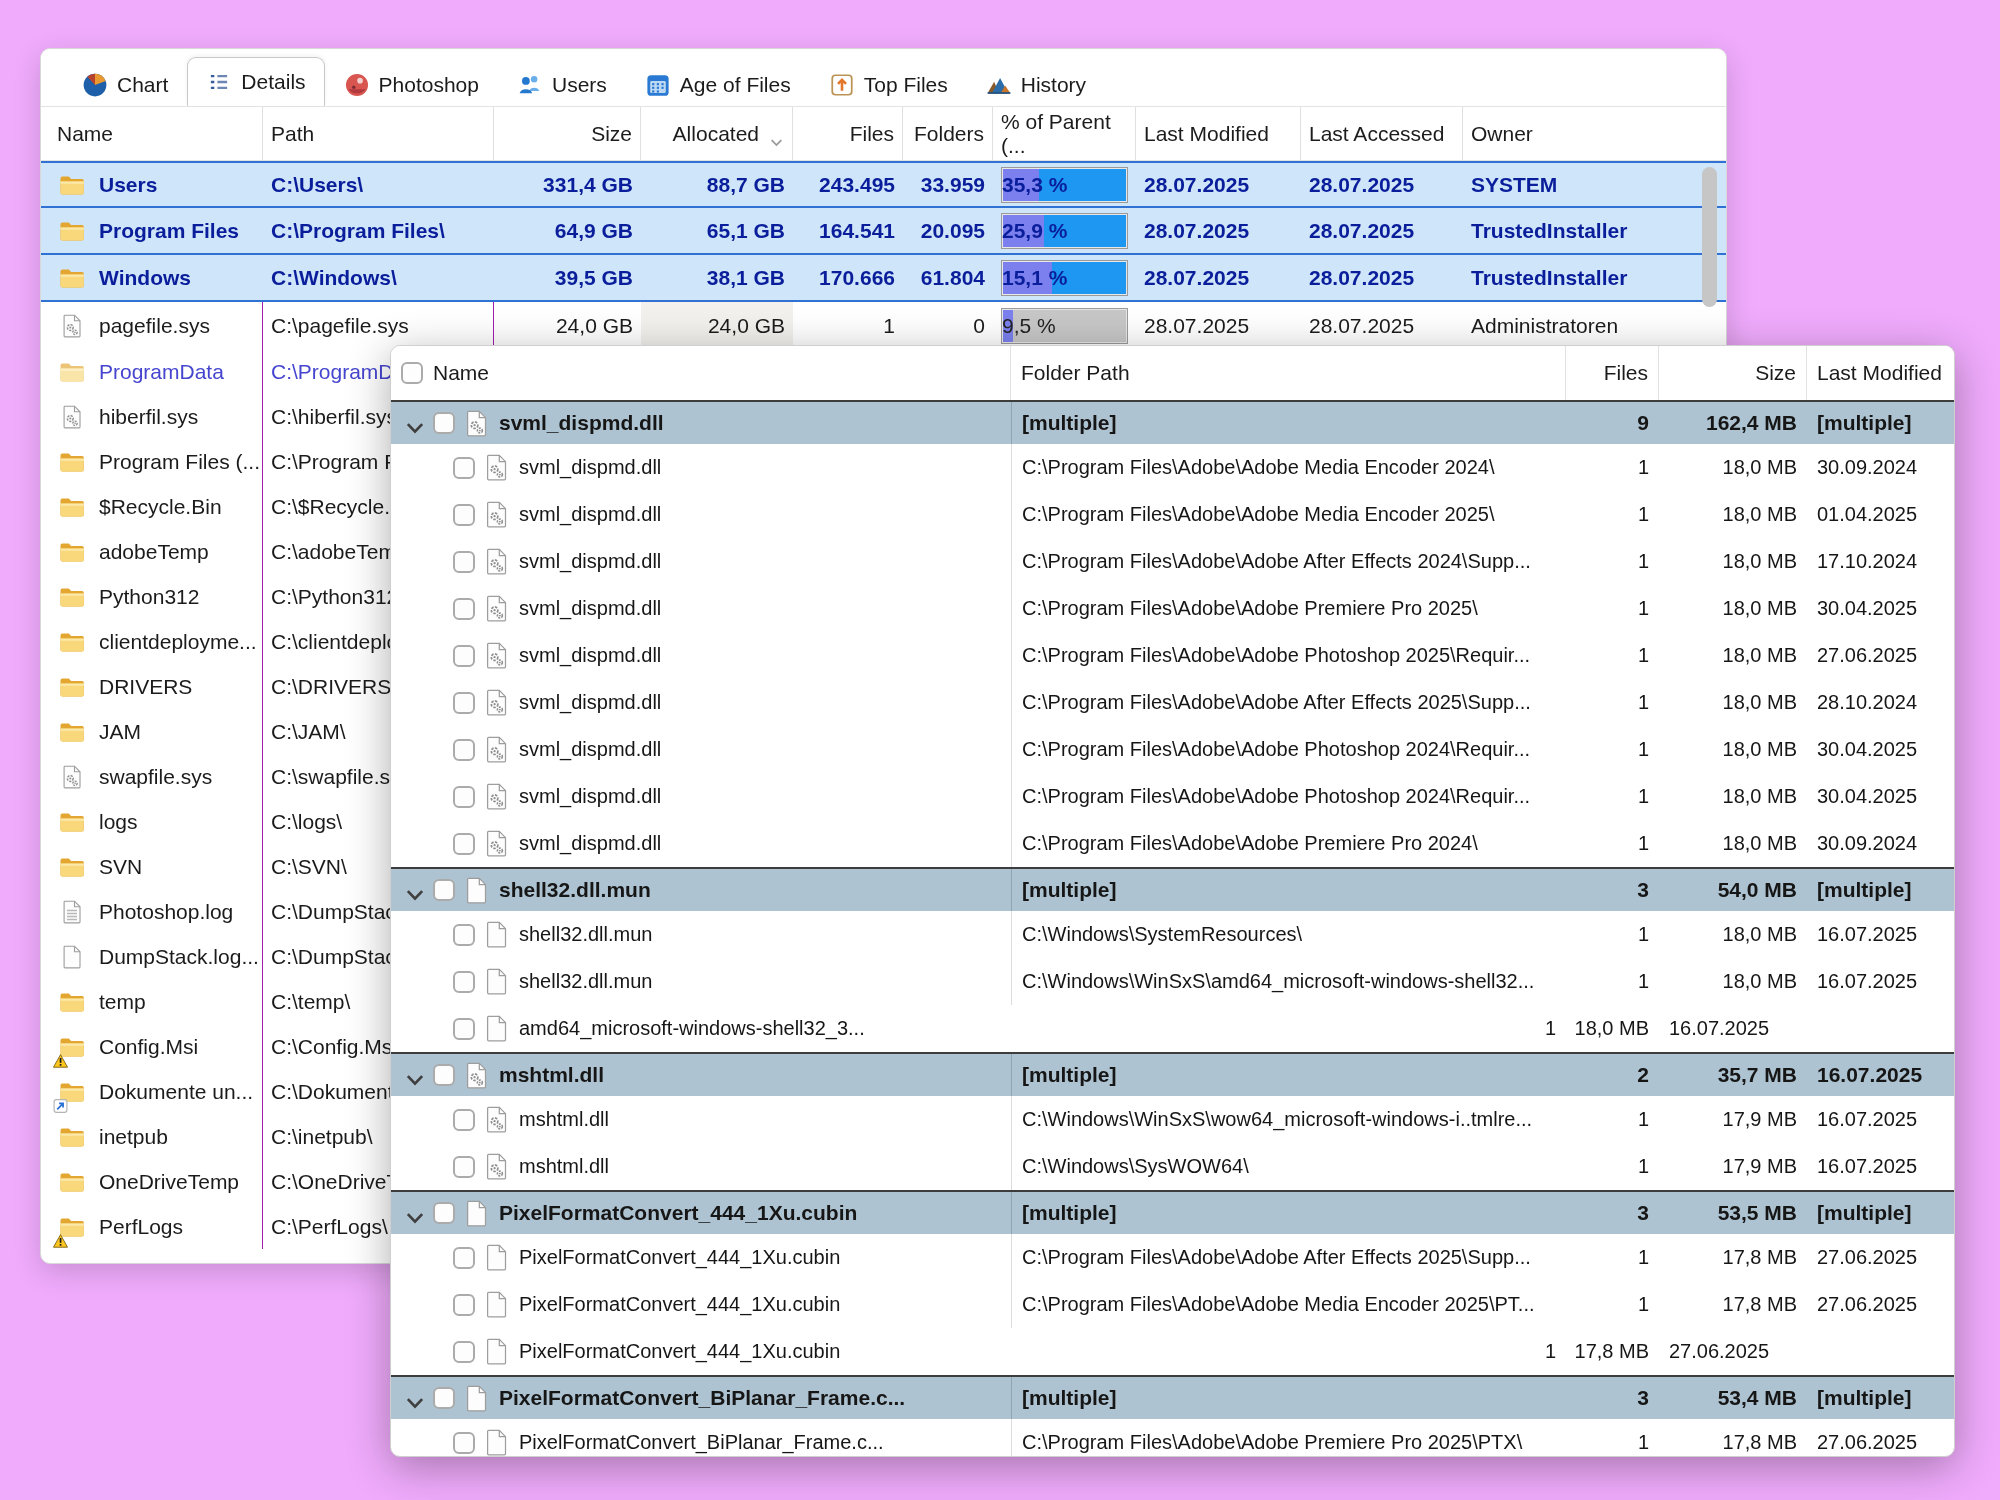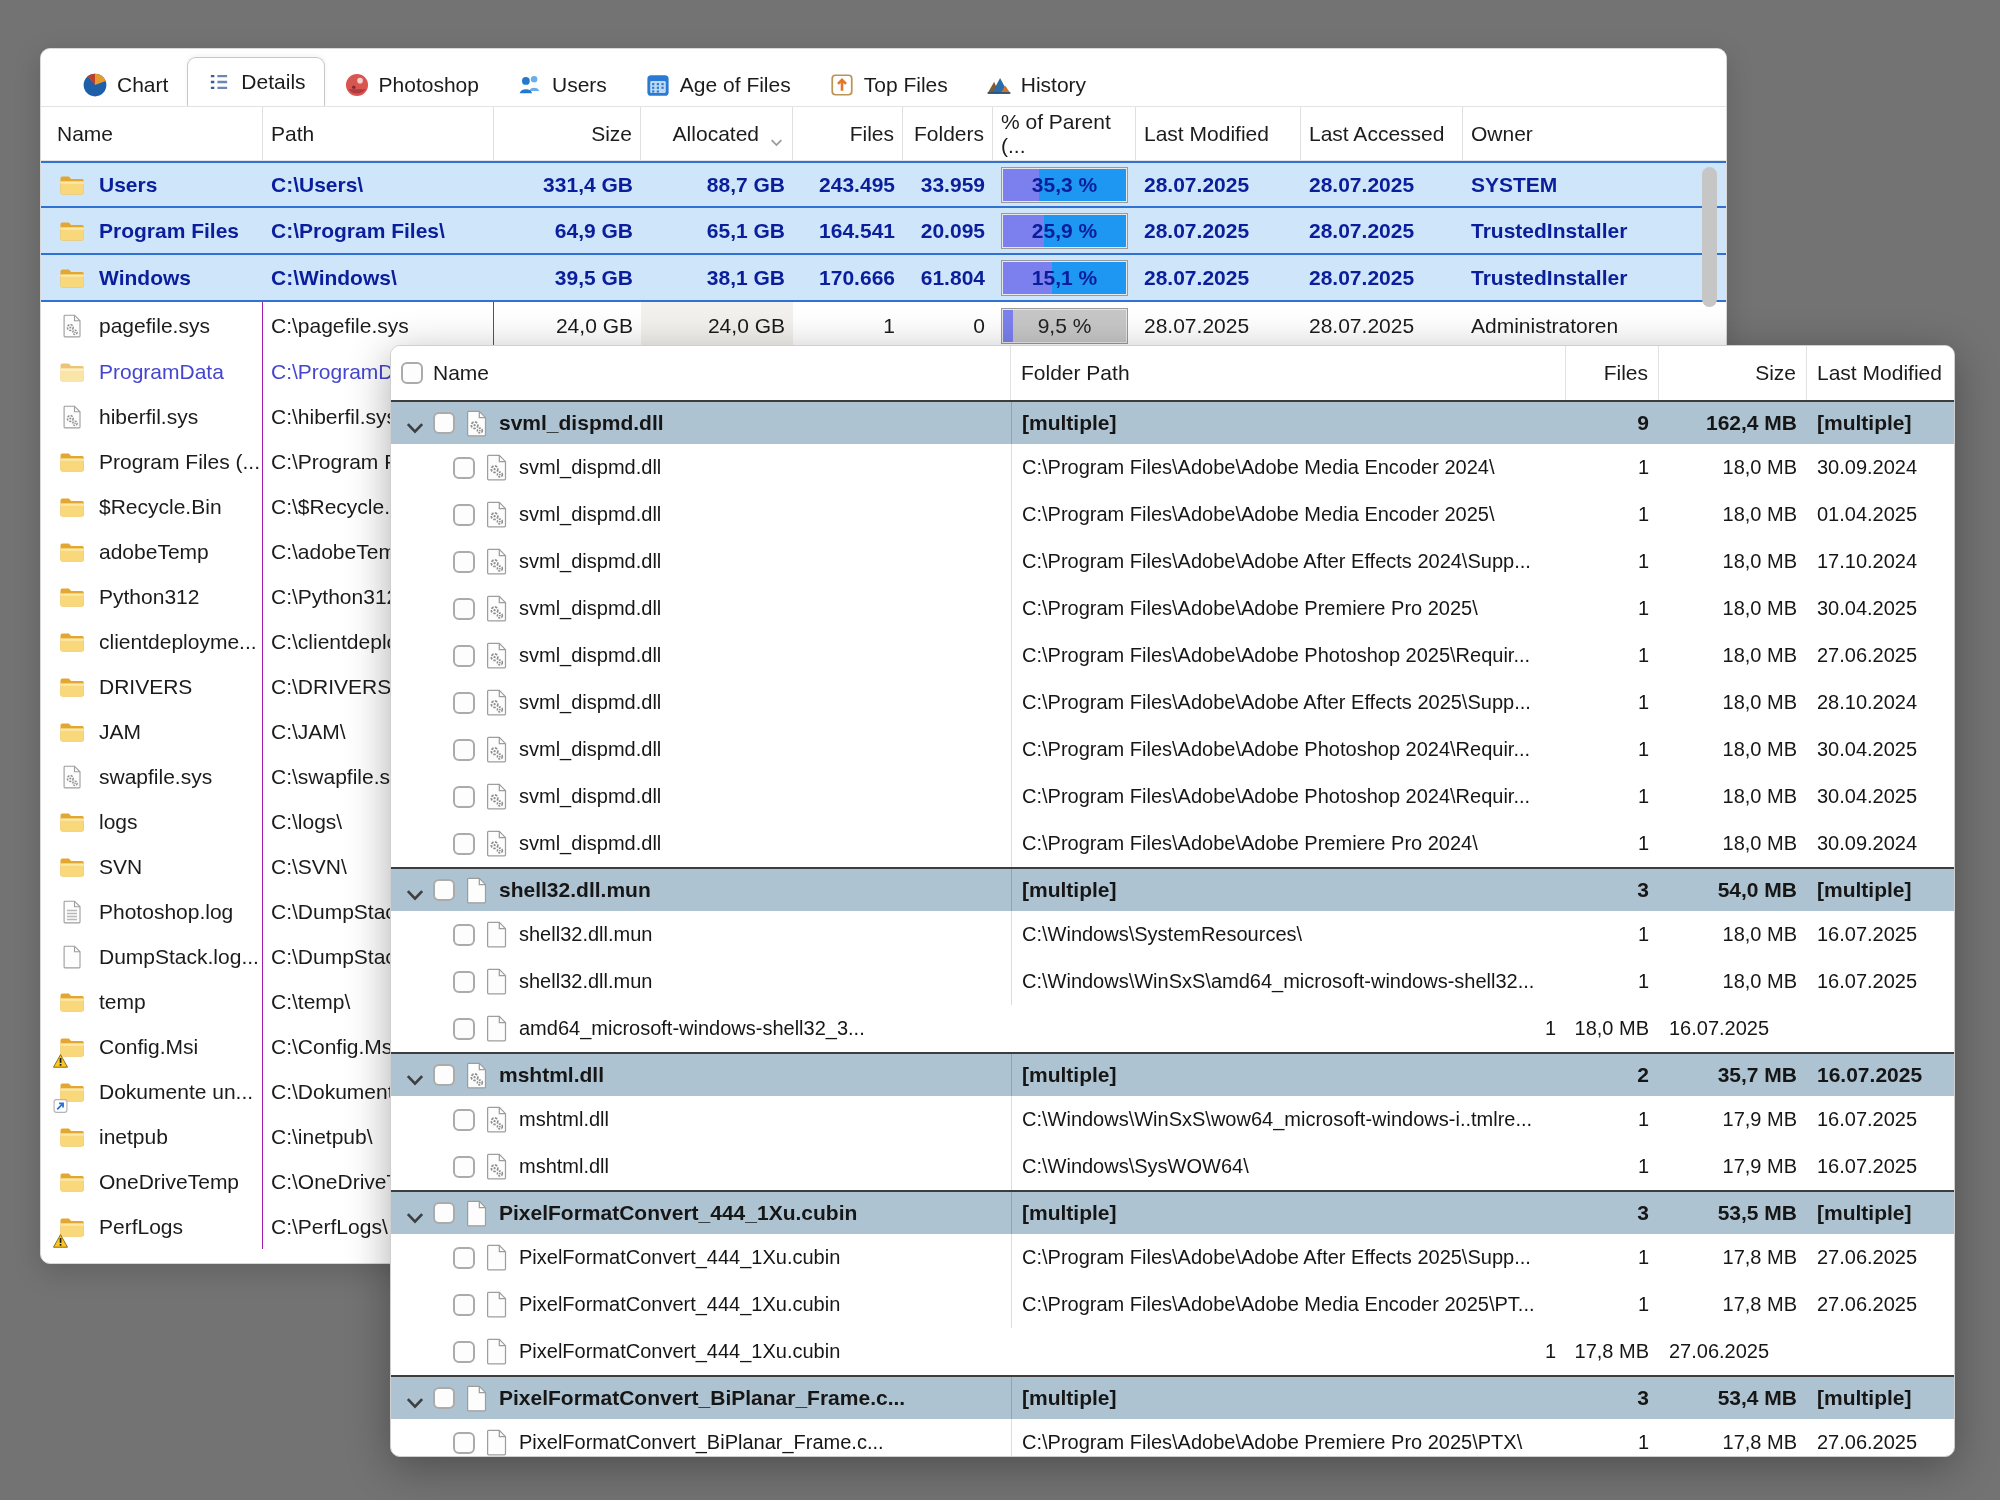--- a/index.html
+++ b/index.html
@@ -1,17 +1,17 @@
 <!DOCTYPE html>
 <html style="--sel-bg: #cfe6fa; --sel-border: #2f72d3; --sel-fg: #0a1e9b; --group-bg: #aec3d1; --bar-purple: #7b80ee;"><head>
 <meta charset="utf-8">
 <style>
   html,body{margin:0;padding:0;background:#ffffff;width:2000px;height:1500px;overflow:hidden;
     font-family:"Liberation Sans","DejaVu Sans",sans-serif;-webkit-font-smoothing:antialiased;}
-  .canvas{position:relative;width:2000px;height:1500px;background:#737373;}
+  .canvas{position:relative;width:2000px;height:1500px;background:#f0abfc;}
 
   
   .bg-window{position:absolute;left:40px;top:48px;width:1685px;height:1214px;background:#fff;
     border:1px solid #d8d8d8;border-radius:10px;box-shadow:0 8px 28px rgba(0,0,0,.16);overflow:hidden;}
   .tabbar{height:57px;display:flex;align-items:flex-end;padding-left:22px;background:#fff;position:relative;}
   .tab{display:flex;align-items:center;gap:9px;height:42px;padding:0 18px;font-size:21px;color:#1b1b1b;
     border:1px solid transparent;border-bottom:none;border-radius:9px 9px 0 0;cursor:default;position:relative;z-index:1;}
   .tab.active{background:#fff;border-color:#c8c8c8;height:48px;box-shadow:0 -2px 4px rgba(0,0,0,.05);z-index:3;}
   .tab .ticon{width:26px;height:26px;display:inline-flex;}
   .tab .ticon svg{width:100%;height:100%;}
@@ -32,21 +32,21 @@
     border-top:2px solid var(--sel-border);border-bottom:2px solid var(--sel-border);height:47px;box-sizing:border-box;}
   .bg-row.selected + .bg-row.selected{border-top:none;}
   .left-row{height:45px;}
   .name-ic{width:30px;height:26px;margin-right:12px;flex:0 0 auto;position:relative;display:inline-flex;align-items:center;justify-content:center;}
   .name-ic svg{width:26px;height:24px;}
   .overlay{position:absolute;left:-4px;bottom:-3px;width:15px;height:14px;}
   .overlay svg{width:100%;height:100%;}
   .alloc-hl{background:#f2f1ed;}
 
   .pctwrap{width:127px;height:36px;border:1px solid #9a9a9a;background:#e8e8e8;position:relative;
-    display:flex;align-items:center;justify-content:center;box-sizing:border-box;}
+    display:flex;align-items:center;justify-content:flex-start;box-sizing:border-box;}
   .pctfill{position:absolute;inset:1px;display:flex;}
   .pct-purple{background:var(--bar-purple);height:100%;}
   .pct-main{flex:1;height:100%;}
   .pct-label{position:relative;z-index:1;font-weight:bold;}
   .bg-row.normal .pct-label{font-weight:normal;color:#222;}
 
   .scroll-thumb{position:absolute;right:9px;top:118px;width:15px;height:140px;background:#c6c6c6;border-radius:8px;}
 
   
   .fg-window{position:absolute;left:390px;top:345px;width:1563px;height:1110px;background:#fff;

